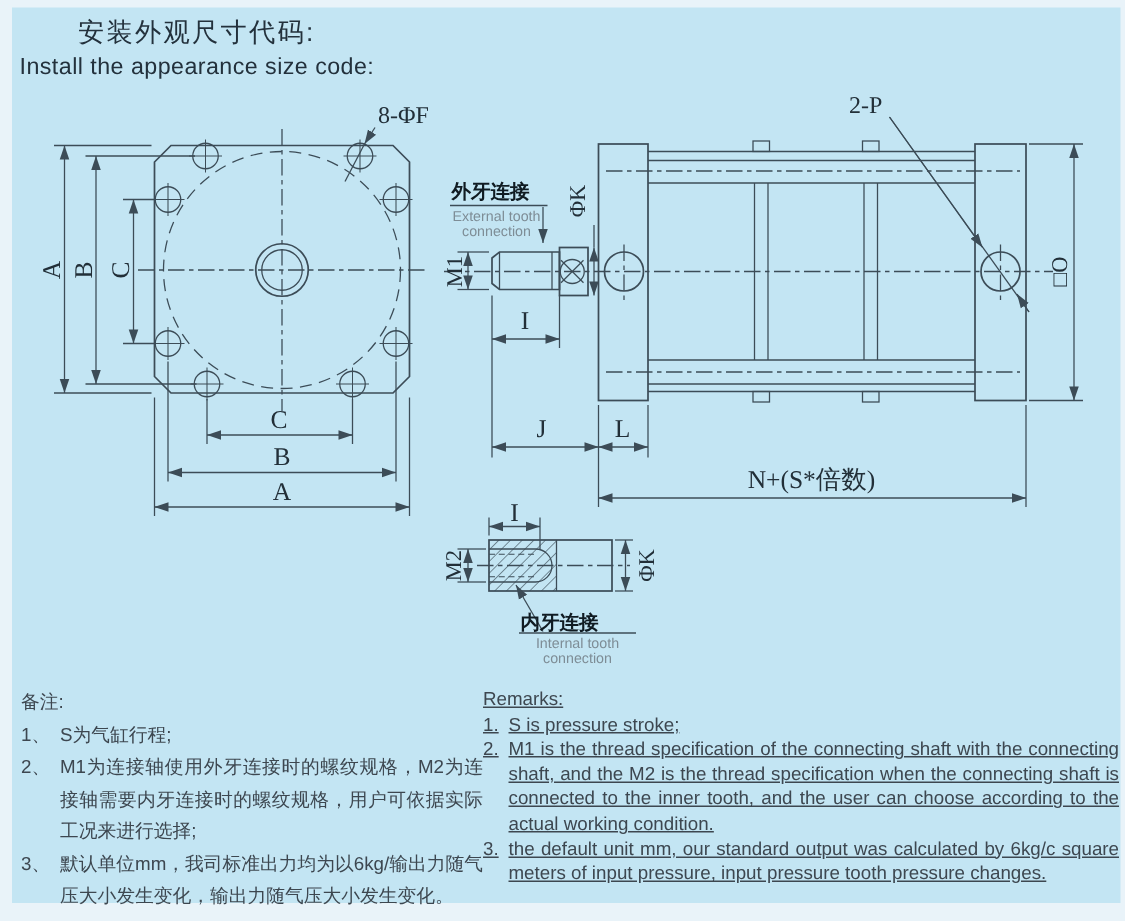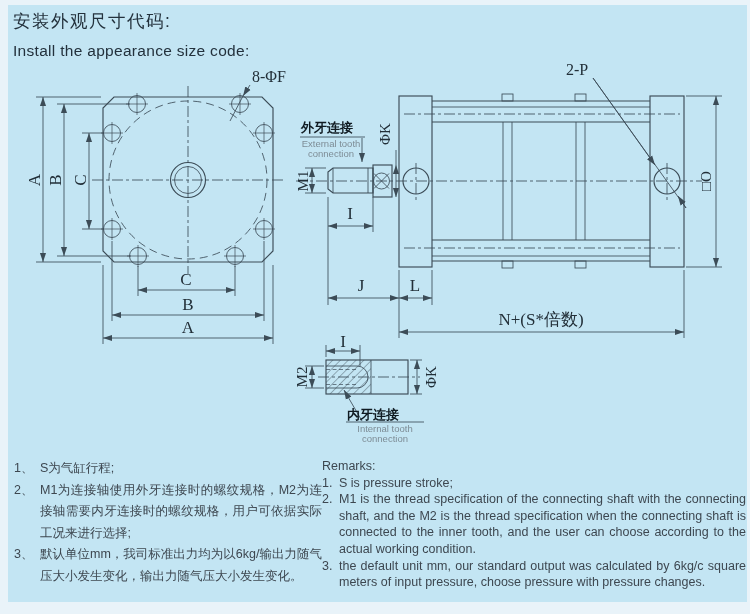--- a/index.html
+++ b/index.html
@@ -1,35 +1,35 @@
 <!DOCTYPE html>
 <html><head>
 <meta charset="utf-8">
 <style>
   html,body{margin:0;padding:0;background:#e9f3f9;}
   .page{position:relative;width:750px;height:614px;background:#e9f3f9;font-family:"Liberation Sans",sans-serif;overflow:hidden;}
   .panel{position:absolute;left:8px;top:5px;width:739px;height:597px;background:#c3e5f3;}
-  .titleblk{position:absolute;left:13px;top:9px;color:#23313c;}
+  .titleblk{position:absolute;left:13px;top:9px;color:#23313c;text-align:center;}
   .title-zh{font-size:17.5px;letter-spacing:1.5px;}
-  .title-en{font-size:15.5px;margin-top:9px;letter-spacing:.3px;}
+  .title-en{font-size:15.5px;margin-top:3px;letter-spacing:.3px;}
   svg.draw{position:absolute;left:0;top:0;}
   
   .ln{stroke:#3c4c57;stroke-width:1.15;fill:none;}
   .thin{stroke:#3c4c57;stroke-width:.85;fill:none;}
   .xthin{stroke:#3c4c57;stroke-width:.7;fill:none;}
   .dash{stroke-dasharray:8 5;}
   .cl{stroke-dasharray:11 3 3 3;stroke-width:.85;}
   .th{stroke-dasharray:4 2.5;}
   .dim{font-family:"Liberation Serif","DejaVu Serif",serif;font-size:17px;fill:#222f38;}
   .dim2{font-family:"Liberation Serif","DejaVu Serif",serif;font-size:16px;fill:#222f38;}
   .zhlbl{font-family:"Liberation Sans",sans-serif;font-size:13px;font-weight:bold;fill:#101b22;}
   .gray{font-family:"Liberation Sans",sans-serif;font-size:9.5px;fill:#7e8d96;}
   
   .remarks-zh{position:absolute;left:14px;top:458px;width:308px;color:#3d4750;font-size:12.5px;line-height:21.5px;}
-  .remarks-en{position:absolute;left:322px;top:458px;width:424px;color:#3d4750;font-size:12.5px;line-height:16.6px;}
+  .remarks-en{position:absolute;left:322px;top:458px;width:424px;color:#3d4750;font-size:12.5px;line-height:16.6px;text-decoration:underline;}
   .rhead{margin:0 0 0 0;}
   .ritem{display:flex;}
   .remarks-zh .ritem .num{flex:0 0 26px;}
   .remarks-en .ritem .num{flex:0 0 17px;}
   .ritem .txt{flex:1;text-align:justify;}
 </style>
 </head>
 <body>
 
 <div class="page">
@@ -281,20 +281,21 @@
         <line class="thin" x1="362" y1="421" x2="344" y2="390" marker-end="url(#ah)"></line>
         <text class="zhlbl" x="347" y="419">内牙连接</text>
         <line class="thin" x1="346" y1="422" x2="424" y2="422"></line>
         <text class="gray" text-anchor="middle" x="385" y="432">Internal tooth</text>
         <text class="gray" text-anchor="middle" x="385" y="442">connection</text>
       </g>
     </g>
   </svg>
 
   <div class="remarks-zh">
+    <div class="rhead">备注:</div>
     <div class="ritem">
       <span class="num">1、</span>
       <span class="txt">S为气缸行程;</span>
     </div>
     <div class="ritem">
       <span class="num">2、</span>
       <span class="txt">M1为连接轴使用外牙连接时的螺纹规格，M2为连接轴需要内牙连接时的螺纹规格，用户可依据实际工况来进行选择;</span>
     </div>
     <div class="ritem">
       <span class="num">3、</span>
@@ -307,16 +308,16 @@
     <div class="ritem">
       <span class="num">1.</span>
       <span class="txt">S is pressure stroke;</span>
     </div>
     <div class="ritem">
       <span class="num">2.</span>
       <span class="txt">M1 is the thread specification of the connecting shaft with the connecting shaft, and the M2 is the thread specification when the connecting shaft is connected to the inner tooth, and the user can choose according to the actual working condition.</span>
     </div>
     <div class="ritem">
       <span class="num">3.</span>
-      <span class="txt">the default unit mm, our standard output was calculated by 6kg/c square meters of input pressure, choose pressure with pressure changes.</span>
+      <span class="txt">the default unit mm, our standard output was calculated by 6kg/c square meters of input pressure, input pressure tooth pressure changes.</span>
     </div>
   </div>
 </div>
 
 </body></html>

